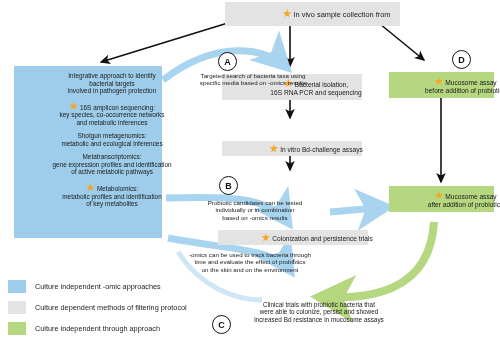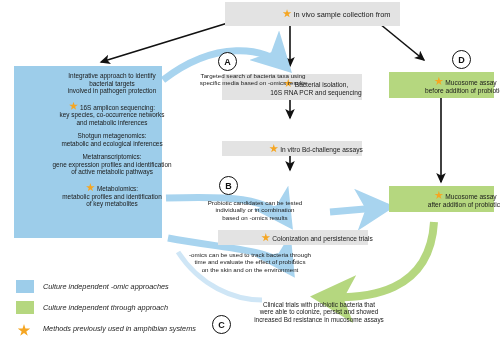--- a/index.html
+++ b/index.html
@@ -47,21 +47,21 @@
     position:absolute;
     width:17px;height:17px;
     border:1.2px solid #111;
     border-radius:50%;
     background:#ffffff;
     display:flex;align-items:center;justify-content:center;
     font-size:9px;font-weight:bold;color:#111;
     letter-spacing:0;
   }
 
-  .legend{position:absolute;left:16px;top:276px;width:230px;font-style:italic;}
+  .legend{position:absolute;left:8px;top:276px;width:230px;}
   .legend-row{display:flex;align-items:center;height:21px;}
   .sw{width:18px;height:13px;margin-right:9px;flex:none;}
   .sw.b{background:#9dcdea;}
   .sw.g{background:#e3e3e3;}
   .sw.gr{background:#b5d77f;}
   .sw.st{background:transparent;display:flex;align-items:center;justify-content:center;}
   .legend-label{font-size:7.3px;color:#1d1d1d;white-space:nowrap;}
 </style>
 </head>
 <body>
@@ -189,24 +189,22 @@
   <div class="circ" style="left:452px;top:50px;">
     <span>D</span>
   </div>
 
   <div class="legend">
     <div class="legend-row">
       <span class="sw b"></span>
       <span class="legend-label">Culture independent -omic approaches</span>
     </div>
     <div class="legend-row">
+      <span class="sw g"></span>
+      <span class="legend-label">Culture dependent methods of filtering protocol</span>
+    </div>
+    <div class="legend-row">
       <span class="sw gr"></span>
       <span class="legend-label">Culture independent through approach</span>
     </div>
-    <div class="legend-row">
-      <span class="sw st">
-          <i class="star big"></i>
-        </span>
-      <span class="legend-label">Methods previously used in amphibian systems</span>
-    </div>
   </div>
 
 </div>
 
 </body></html>

